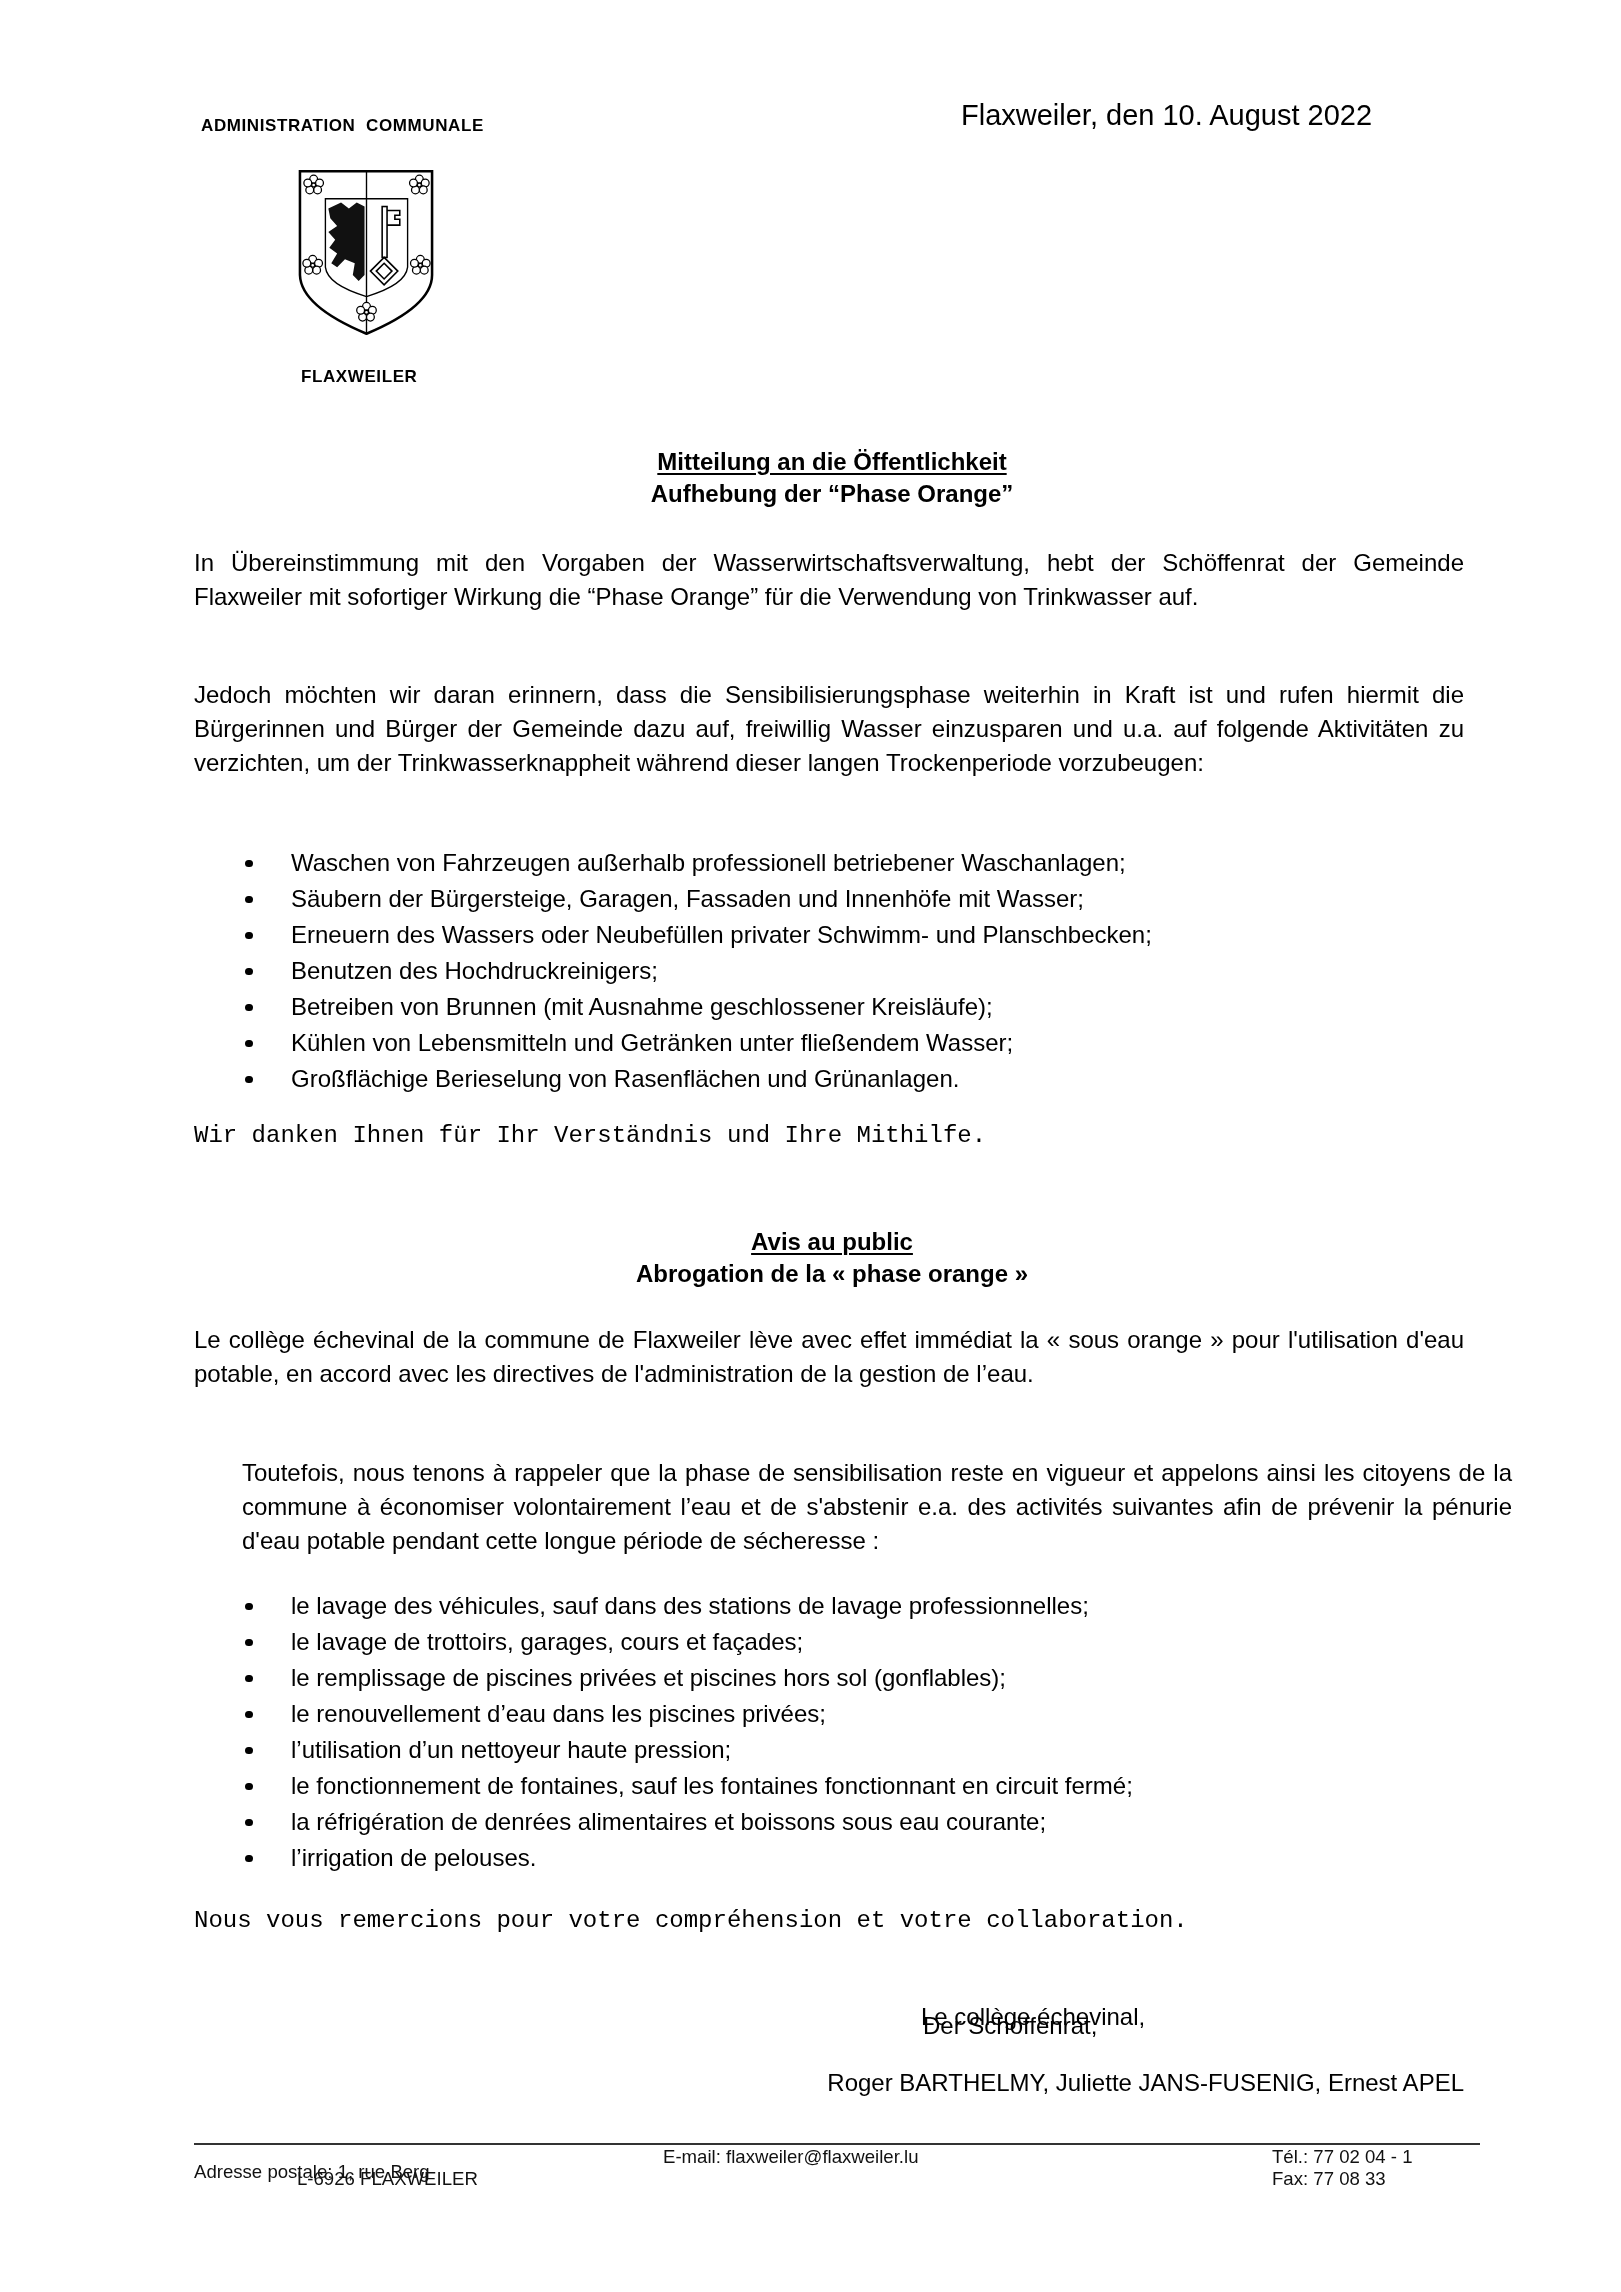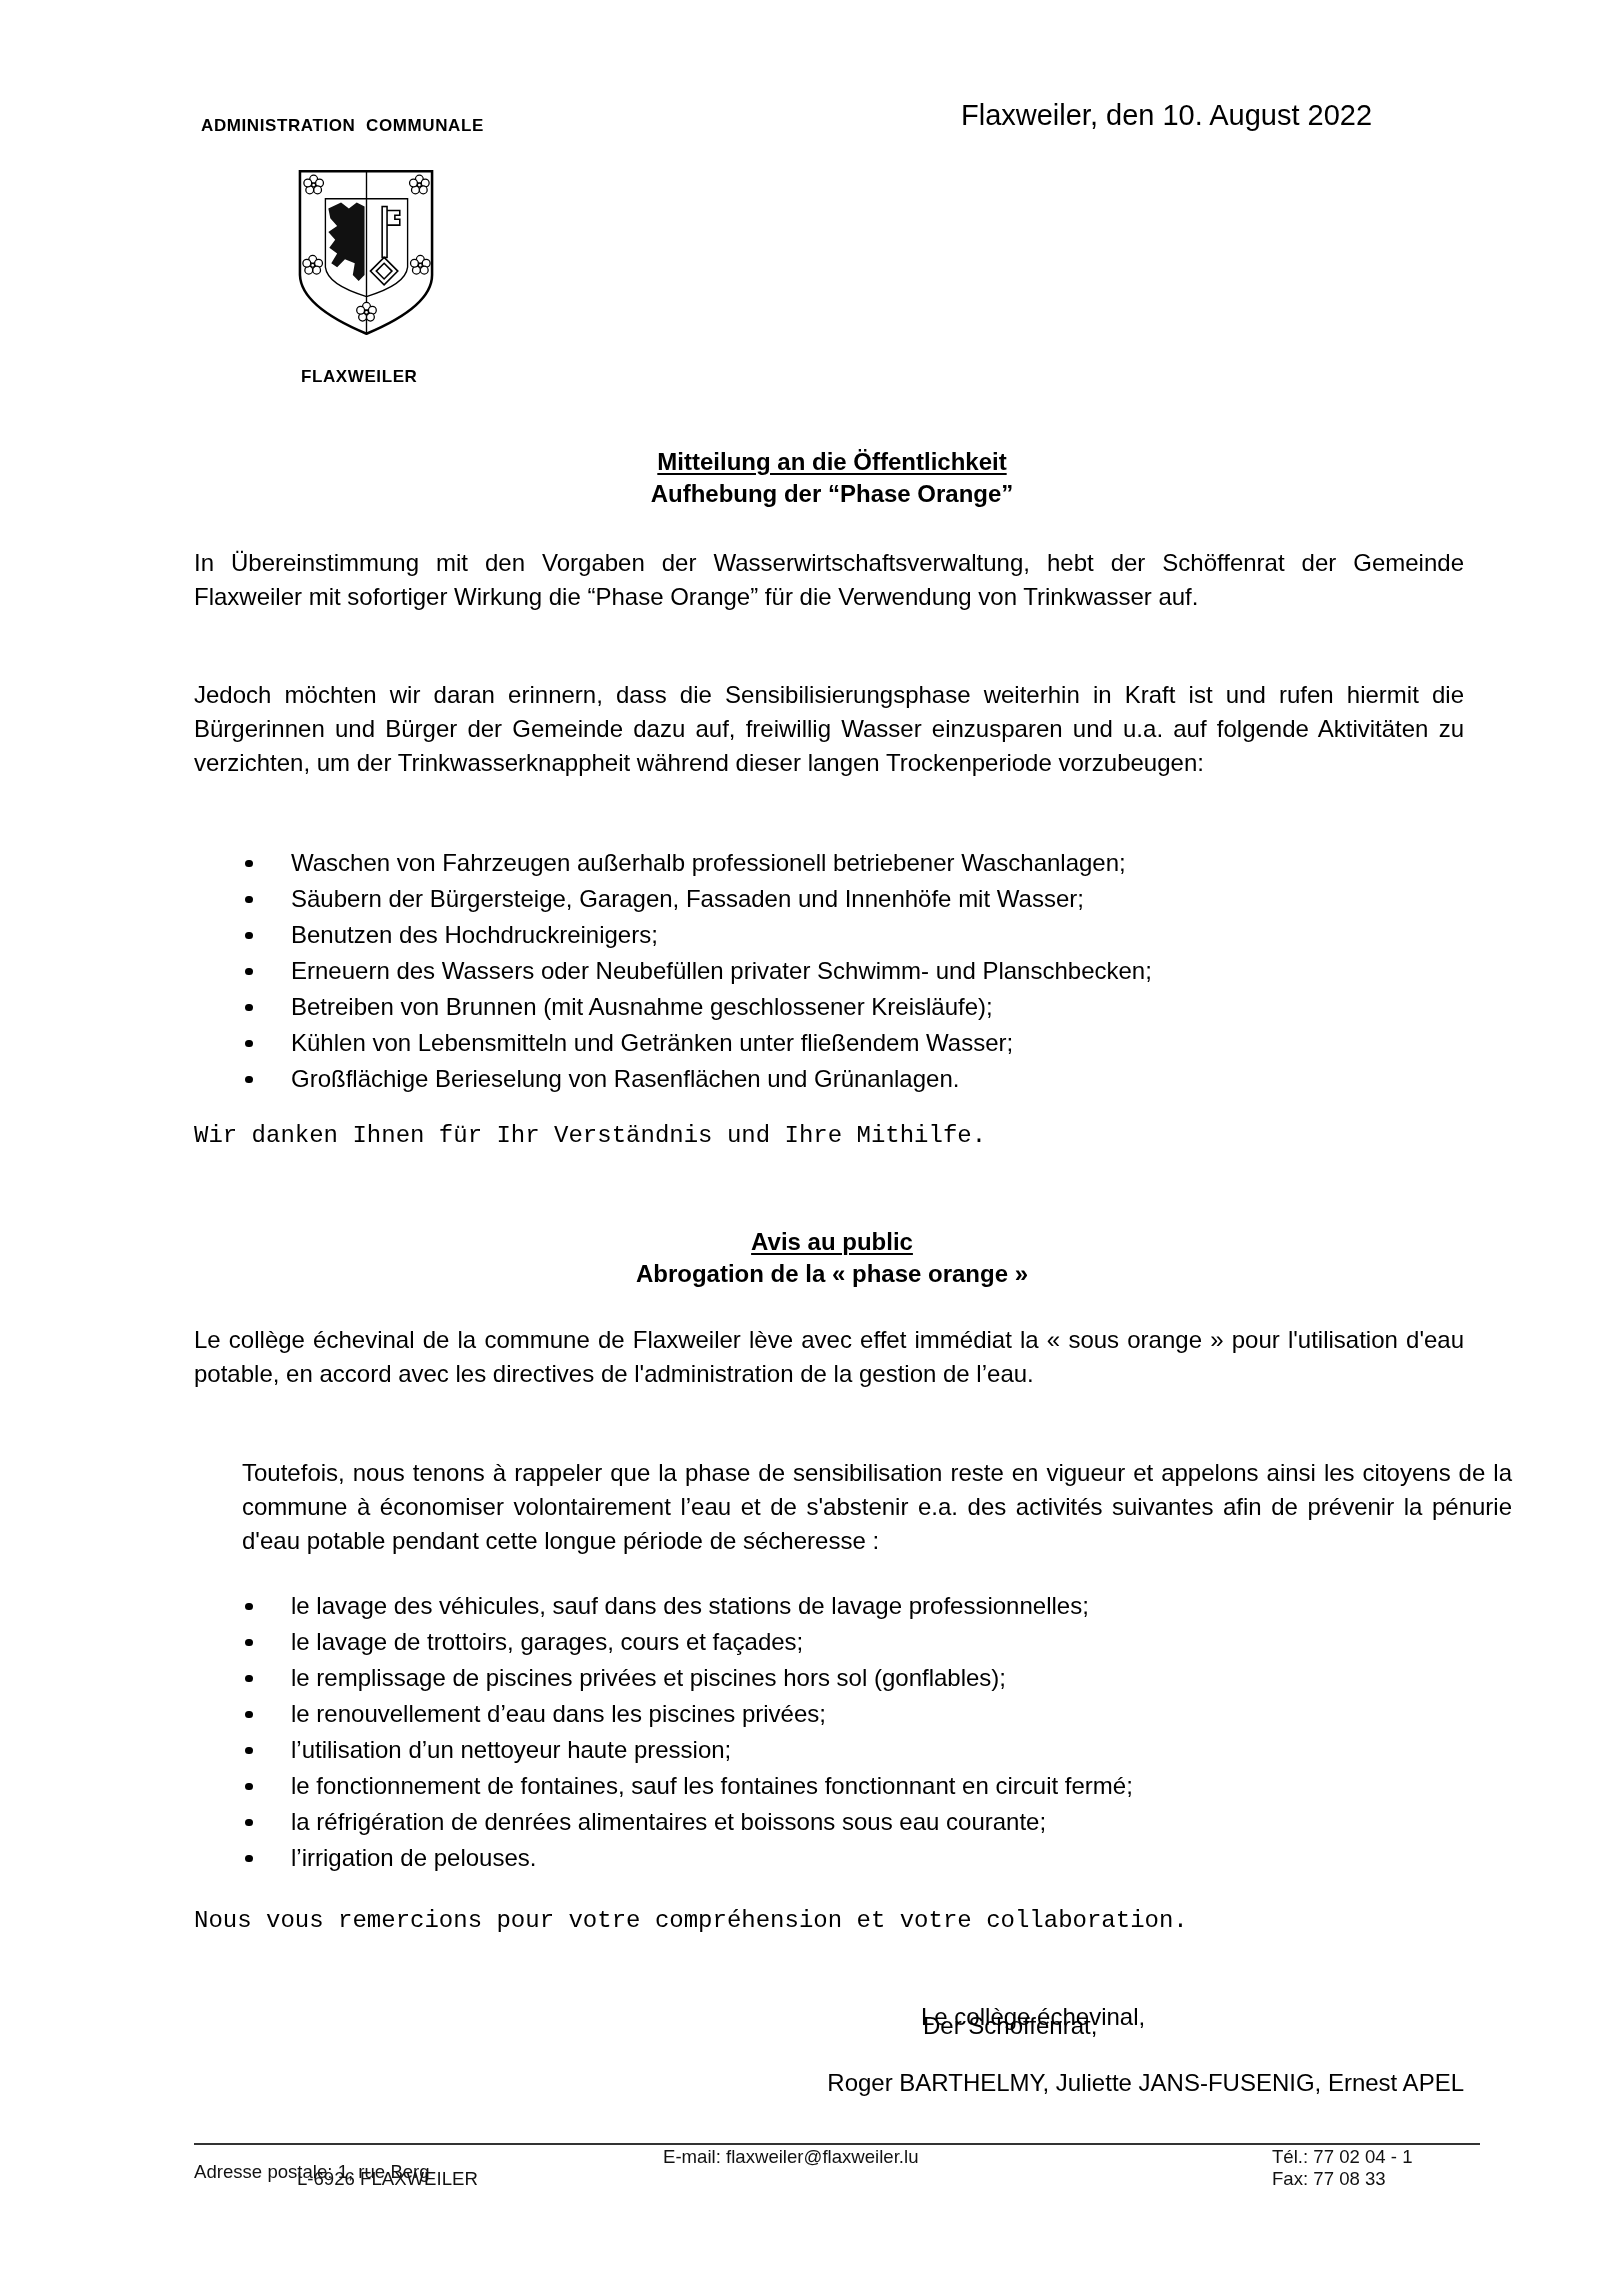--- a/index.html
+++ b/index.html
@@ -98,22 +98,22 @@
 <div class="abs para" style="top:546px;">
   <p>In Übereinstimmung mit den Vorgaben der Wasserwirtschaftsverwaltung, hebt der Schöffenrat der Gemeinde Flaxweiler mit sofortiger Wirkung die “Phase Orange” für die Verwendung von Trinkwasser auf.</p>
 </div>
 <div class="abs para" style="top:678px;">
   <p>Jedoch möchten wir daran erinnern, dass die Sensibilisierungsphase weiterhin in Kraft ist und rufen hiermit die Bürgerinnen und Bürger der Gemeinde dazu auf, freiwillig Wasser einzusparen und u.a. auf folgende Aktivitäten zu verzichten, um der Trinkwasserknappheit während dieser langen Trockenperiode vorzubeugen:</p>
 </div>
 
 <ul class="abs blist" style="top:845px;">
   <li><span class="dot"></span><span>Waschen von Fahrzeugen außerhalb professionell betriebener Waschanlagen;</span></li>
   <li><span class="dot"></span><span>Säubern der Bürgersteige, Garagen, Fassaden und Innenhöfe mit Wasser;</span></li>
+  <li><span class="dot"></span><span>Erneuern des Wassers oder Neubefüllen privater Schwimm- und Planschbecken;</span></li>
   <li><span class="dot"></span><span>Benutzen des Hochdruckreinigers;</span></li>
-  <li><span class="dot"></span><span>Erneuern des Wassers oder Neubefüllen privater Schwimm- und Planschbecken;</span></li>
   <li><span class="dot"></span><span>Betreiben von Brunnen (mit Ausnahme geschlossener Kreisläufe);</span></li>
   <li><span class="dot"></span><span>Kühlen von Lebensmitteln und Getränken unter fließendem Wasser;</span></li>
   <li><span class="dot"></span><span>Großflächige Berieselung von Rasenflächen und Grünanlagen.</span></li>
 </ul>
 
 <div class="abs single" style="top:1122px;">Wir danken Ihnen für Ihr Verständnis und Ihre Mithilfe.</div>
 
 <div class="abs heading" style="top:1226px;">
   <div><span class="u">Avis au public</span></div>
   <div>Abrogation de la « phase orange »</div>

